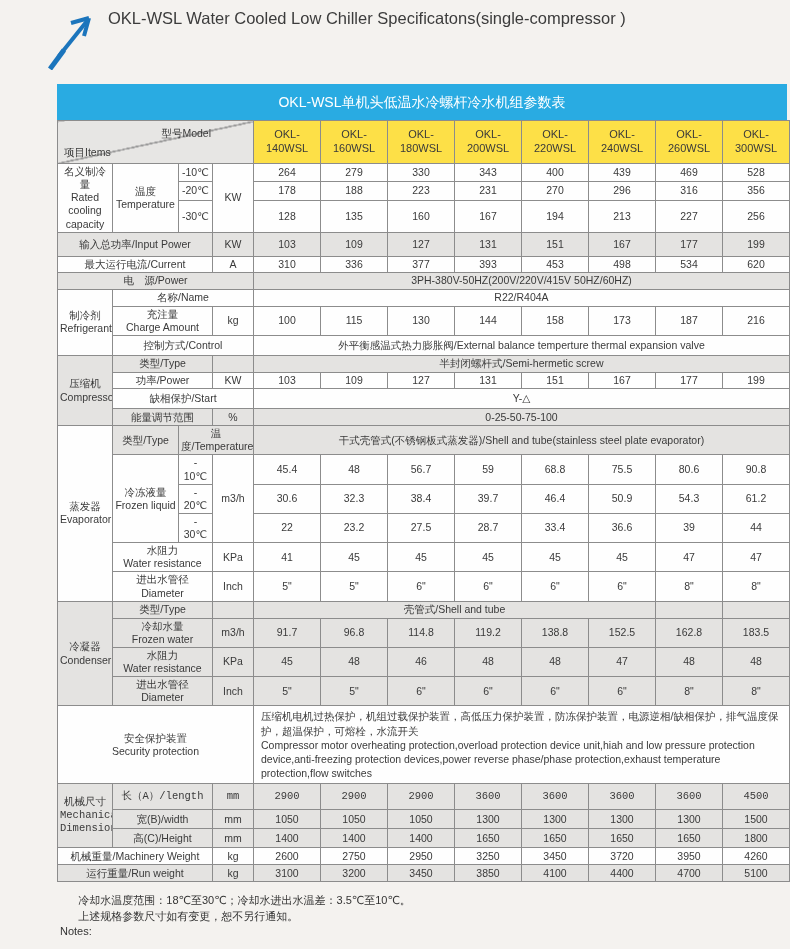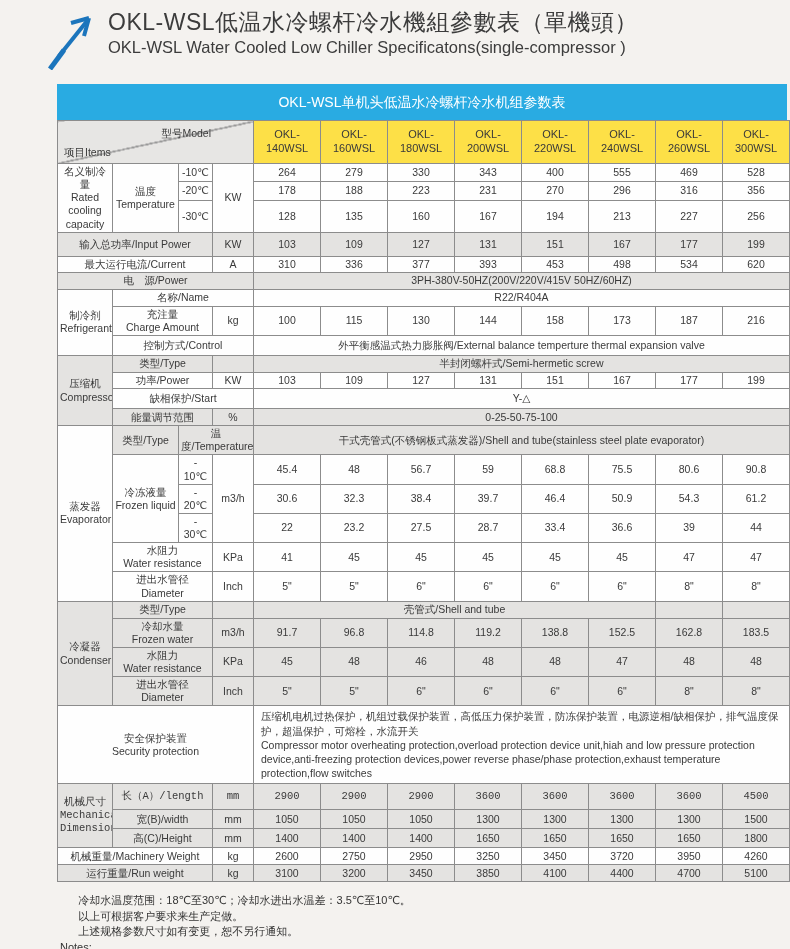--- a/index.html
+++ b/index.html
@@ -54,21 +54,20 @@
 </style>
 </head>
 <body>
 
 <div class="header">
   <svg class="arrow-logo" width="56" height="64" viewBox="0 0 56 64">
     <path d="M13 50 L41 15" stroke="#1b75bc" stroke-width="4" fill="none"></path>
     <path d="M43 12 L25 17 M43 12 L38 30" stroke="#1b75bc" stroke-width="4" fill="none"></path>
     <path d="M4 63 L18 44" stroke="#1b75bc" stroke-width="5" fill="none"></path>
   </svg>
-  <div class="title-zh">OKL-WSL低温水冷螺杆冷水機組參數表（單機頭）</div>
   <div class="title-en">OKL-WSL Water Cooled Low Chiller Specificatons(single-compressor )</div>
 </div>
 
 <div class="banner">OKL-WSL单机头低温水冷螺杆冷水机组参数表</div>
 
 <table class="spec">
   <colgroup>
     <col style="width:55px">
       <col style="width:66px">
       <col style="width:34px">
@@ -110,21 +109,21 @@
 capacity</td>
         <td rowspan="3" class="">温度
 Temperature</td>
         <td class="">-10℃</td>
         <td rowspan="3" class="">KW</td>
         <td class="">264</td>
         <td class="">279</td>
         <td class="">330</td>
         <td class="">343</td>
         <td class="">400</td>
-        <td class="">555</td>
+        <td class="">439</td>
         <td class="">469</td>
         <td class="">528</td>
       </tr>
       <tr style="height: 16px;">
         <td class="">-20℃</td>
         <td class="">178</td>
         <td class="">188</td>
         <td class="">223</td>
         <td class="">231</td>
         <td class="">270</td>
@@ -404,13 +403,13 @@
         <td class="gray">3450</td>
         <td class="gray">3850</td>
         <td class="gray">4100</td>
         <td class="gray">4400</td>
         <td class="gray">4700</td>
         <td class="gray">5100</td>
       </tr>
     </tbody>
 </table>
 
-<div class="notes"><div>      冷却水温度范围：18℃至30℃；冷却水进出水温差：3.5℃至10℃。</div><div>      以上可根据客户要求来生产定做。</div><div>      上述规格参数尺寸如有变更，恕不另行通知。</div><div>Notes:</div></div>
+<div class="notes"><div>      冷却水温度范围：18℃至30℃；冷却水进出水温差：3.5℃至10℃。</div><div>      上述规格参数尺寸如有变更，恕不另行通知。</div><div>Notes:</div></div>
 
 </body></html>

